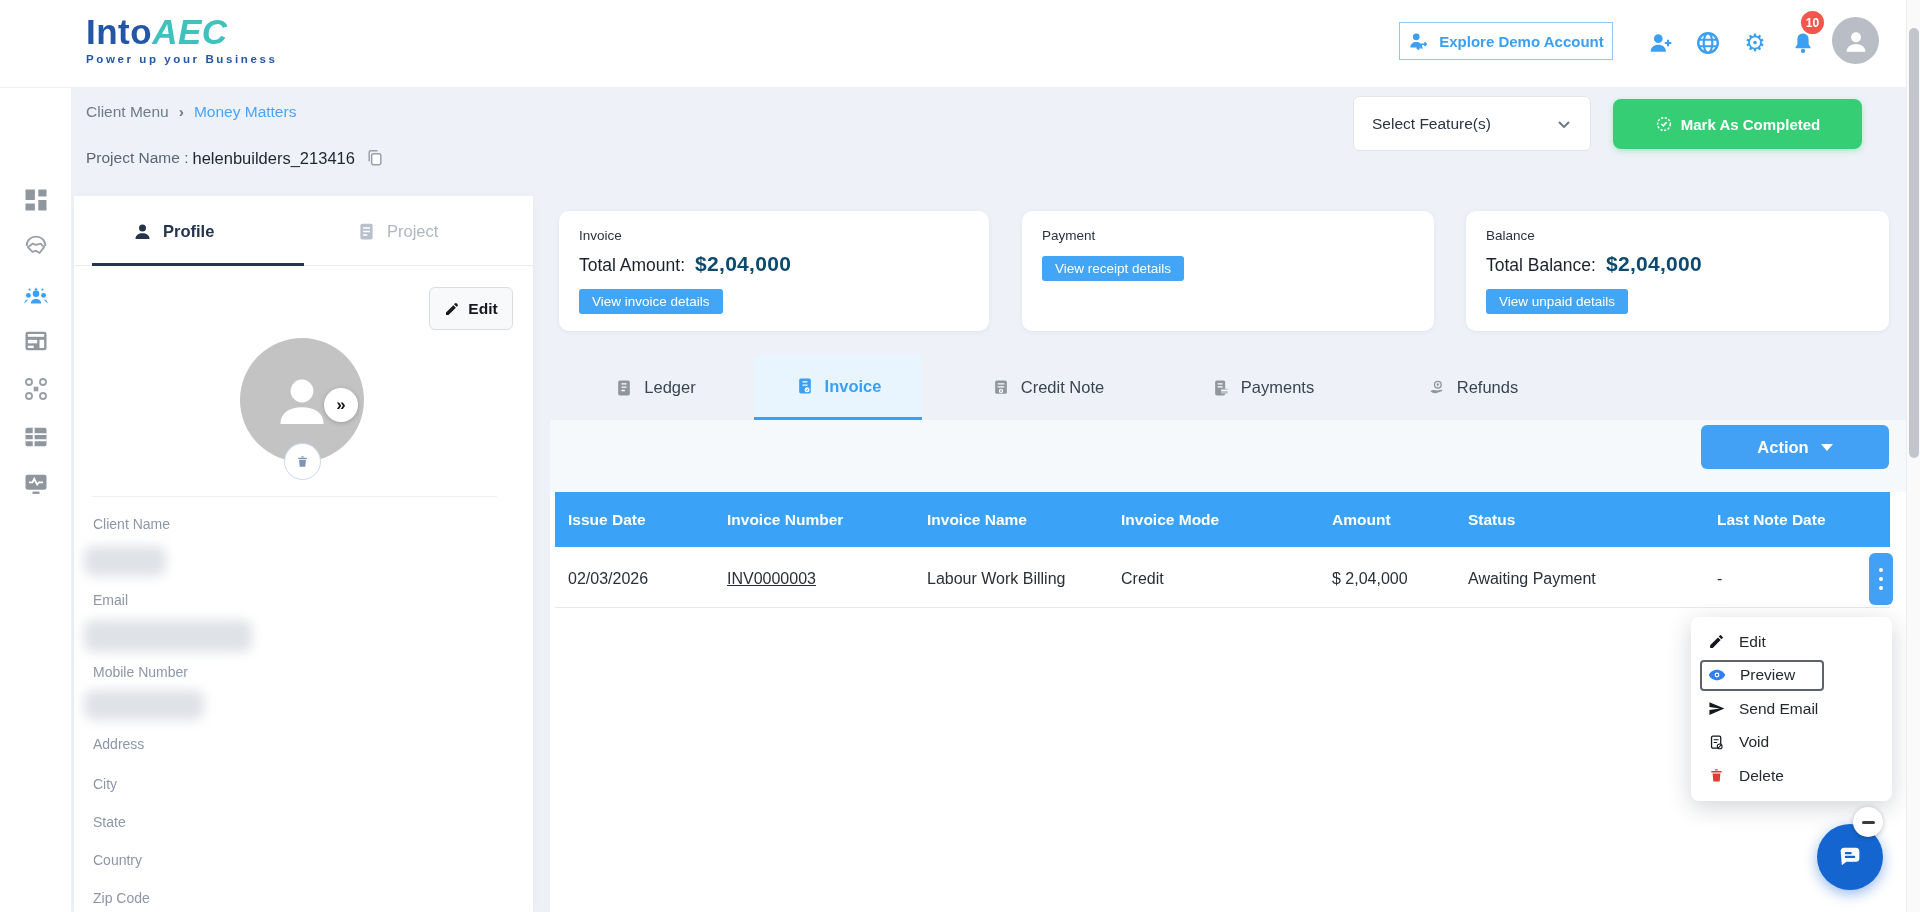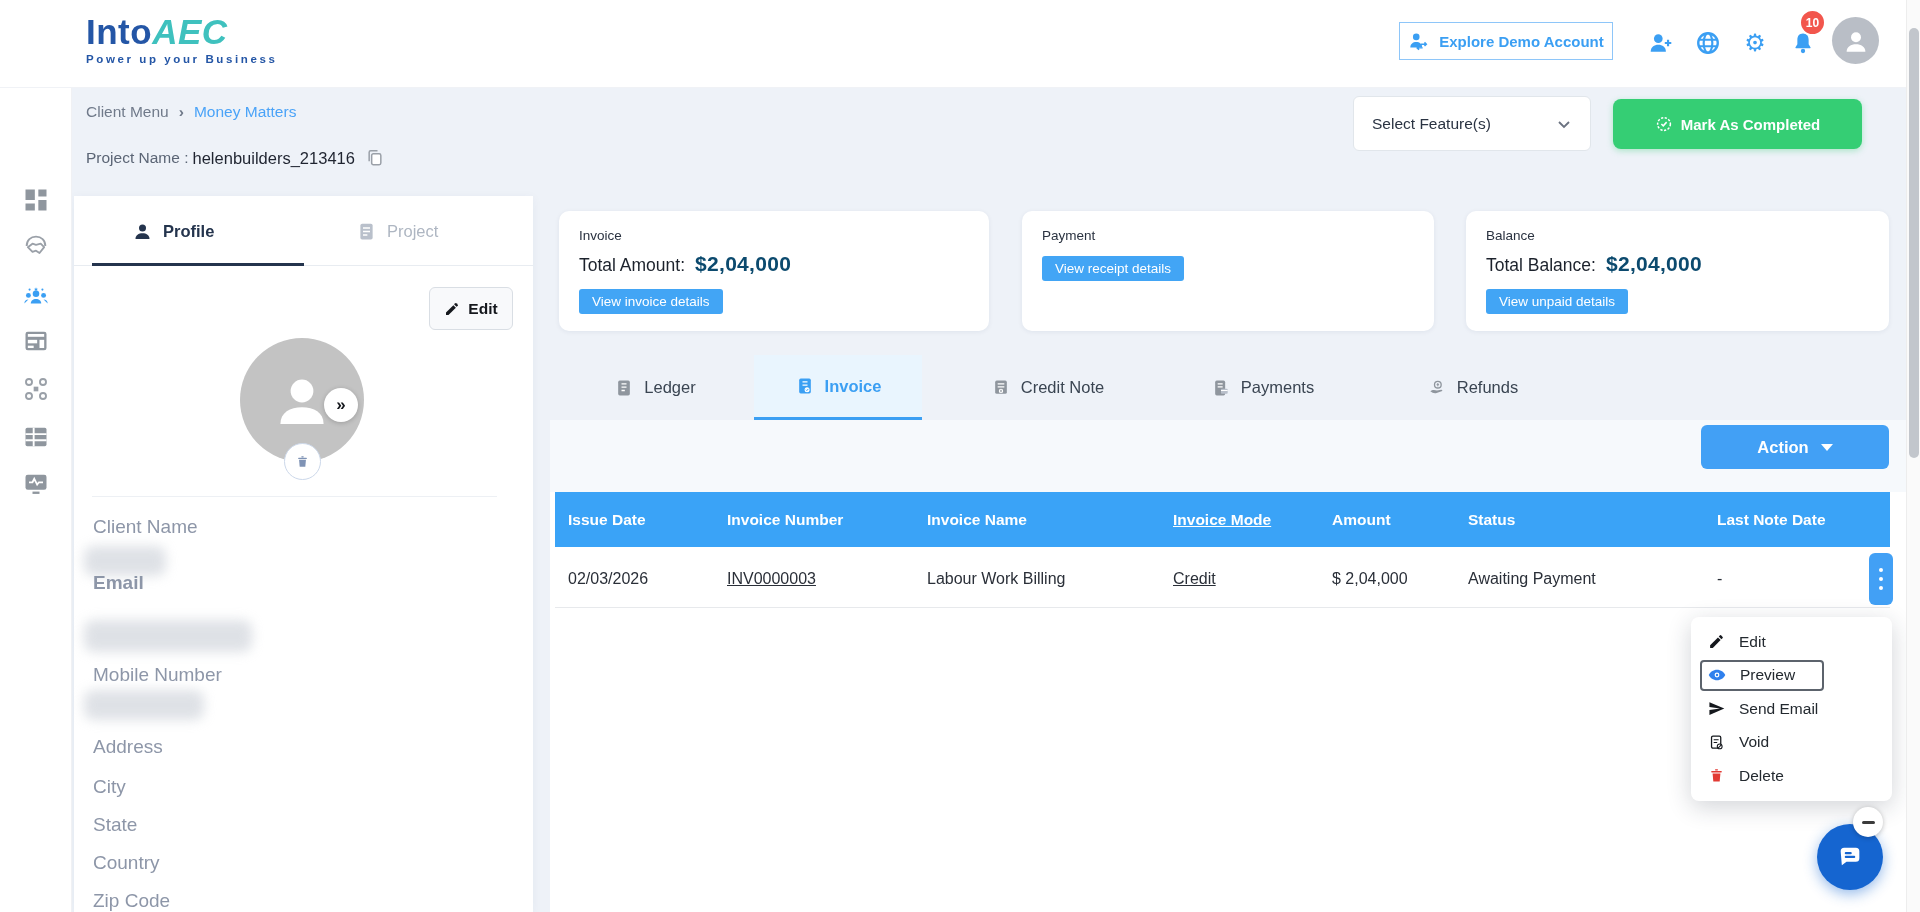--- a/index.html
+++ b/index.html
@@ -41,21 +41,21 @@
   .cp-tabbar { position:absolute; left:0; top:0; width:459px; height:70px; border-bottom:1px solid #e8ecf1; }
   .cp-tab { position:absolute; top:0; height:70px; display:flex; align-items:center; gap:10px; font-size:16.5px; cursor:pointer; }
   .cp-tab-profile { left:58px; color:#24344d; font-weight:700; }
   .cp-tab-project { left:282px; color:#aeb6c2; }
   .cp-underline { position:absolute; left:18px; top:67px; width:212px; height:3px; background:#24344d; }
   .cp-edit { position:absolute; left:355px; top:91px; width:84px; height:43px; background:#f8f9fb; border:1px solid #d9dee4; border-radius:6px; font-size:15.5px; font-weight:700; color:#15181d; display:flex; align-items:center; justify-content:center; gap:8px; cursor:pointer; }
   .cp-avatar { position:absolute; left:166px; top:142px; width:124px; height:124px; border-radius:50%; background:#c3c3c3; display:flex; align-items:center; justify-content:center; }
   .cp-expand { position:absolute; left:250px; top:192px; width:34px; height:34px; border-radius:50%; background:#fff; box-shadow:0 1px 5px rgba(0,0,0,.2); font-size:17px; font-weight:900; color:#15181d; display:flex; align-items:center; justify-content:center; cursor:pointer; }
   .cp-trash { position:absolute; left:210px; top:247px; width:37px; height:37px; border-radius:50%; background:#fff; border:1px solid #ccd8ea; display:flex; align-items:center; justify-content:center; cursor:pointer; }
   .cp-divider { position:absolute; left:18px; top:300px; width:405px; height:1px; background:#edf0f4; }
-  .cp-label { position:absolute; left:19px; font-size:19px; color:#8d96a8; }
+  .cp-label { position:absolute; left:19px; font-size:14px; color:#8d96a8; }
   .blur-bar { position:absolute; left:10px; background:#c9ced6; border-radius:9px; filter:blur(6px); opacity:.6; }
 
   
   .card { position:absolute; top:211px; height:120px; background:#fff; border-radius:10px; box-shadow:0 1px 5px rgba(20,40,80,.07); padding:17px 20px; }
   .card-title { font-size:13.5px; color:#2a3240; }
   .card-amt-row { margin-top:9px; font-size:17.5px; color:#1c222c; display:flex; align-items:baseline; gap:10px; }
   .card-amt { font-size:21px; font-weight:800; color:#0c4a6e; letter-spacing:.3px; }
   .card-btn { margin-top:13px; display:inline-block; background:#42a5f5; color:#fff; font-size:13.5px; padding:5px 13px; border:none; border-radius:3px; cursor:pointer; }
 
   
@@ -66,21 +66,21 @@
   .action-strip { position:absolute; left:550px; top:420px; width:1356px; height:72px; background:#f6f9fc; }
   .action-btn { position:absolute; left:1701px; top:425px; width:188px; height:44px; background:#42a0f5; border:none; border-radius:6px; color:#fff; font-size:16.5px; font-weight:700; display:flex; align-items:center; justify-content:center; gap:12px; cursor:pointer; }
   .caret-down { width:0; height:0; border-left:6px solid transparent; border-right:6px solid transparent; border-top:7px solid #fff; }
 
   
   .inv-table { position:absolute; left:555px; top:492px; width:1335px; }
   .t-head { position:absolute; left:0; top:0; width:1335px; height:55px; background:#3aa3f7; }
   .t-head span { position:absolute; top:0; line-height:55px; color:#fff; font-weight:700; font-size:15.5px; }
   .t-row { position:absolute; left:0; top:55px; width:1335px; height:61px; background:#fff; border-bottom:1px solid #e7e9ec; }
   .t-row > span { position:absolute; top:0; line-height:63px; font-size:16px; color:#2a2f38; }
-  .c0{left:13px;} .c1{left:172px;} .c2{left:372px;} .c3{left:618px;text-decoration:underline;} .c4{left:777px;} .c5{left:913px;} .c6{left:1162px;}
+  .c0{left:13px;} .c1{left:172px;} .c2{left:372px;} .c3{left:566px;} .c4{left:777px;} .c5{left:913px;} .c6{left:1162px;}
   .inv-link { color:#4a9df5; text-decoration:underline; cursor:pointer; }
   .status-blue { color:#4aa3f8; }
   .dots-btn { position:absolute; left:1314px; top:6px; width:24px; height:52px; background:#42a0f5; border-radius:6px; display:flex; flex-direction:column; align-items:center; justify-content:center; gap:5px; cursor:pointer; }
   .dots-btn i { width:4px; height:4px; border-radius:50%; background:#fff; }
 
   
   .ctx-menu { position:absolute; left:1691px; top:617px; width:201px; height:184px; background:#fff; border-radius:8px; box-shadow:0 6px 24px rgba(30,40,60,.20); z-index:10; padding:8px 0; }
   .ctx-item { position:relative; height:33.5px; display:flex; align-items:center; padding-left:17px; gap:14px; font-size:15.5px; color:#23292f; cursor:pointer; }
   .ctx-item.danger { color:#23292f; }
   .ctx-focus { position:absolute; left:9px; top:1px; width:124px; height:31px; border:2px solid #5c636c; border-radius:4px; }
@@ -257,21 +257,21 @@
     <svg width="15" height="15" viewBox="0 0 24 24">
         <rect x="5" y="6" width="14" height="2" rx="1" fill="#7f93b5"></rect>
         <path d="M6.5 9h11l-1 11.5h-9z" fill="#7f93b5"></path>
         <rect x="10" y="3.5" width="4" height="2" rx="1" fill="#7f93b5"></rect>
       </svg>
   </div>
   <div class="cp-divider"></div>
 
   <span class="cp-label" style="top:320px;">Client Name</span>
   <div class="blur-bar" style="top:350px; width:82px; height:30px;"></div>
-  <span class="cp-label" style="top:376px;font-weight:bold;">Email</span>
+  <span class="cp-label" style="top:396px;">Email</span>
   <div class="blur-bar" style="top:424px; width:168px; height:32px;"></div>
   <span class="cp-label" style="top:468px;">Mobile Number</span>
   <div class="blur-bar" style="top:494px; width:120px; height:30px;"></div>
   <span class="cp-label" style="top:540px;">Address</span>
   <span class="cp-label" style="top:580px;">City</span>
   <span class="cp-label" style="top:618px;">State</span>
   <span class="cp-label" style="top:656px;">Country</span>
   <span class="cp-label" style="top:694px;">Zip Code</span>
 </div>
 

